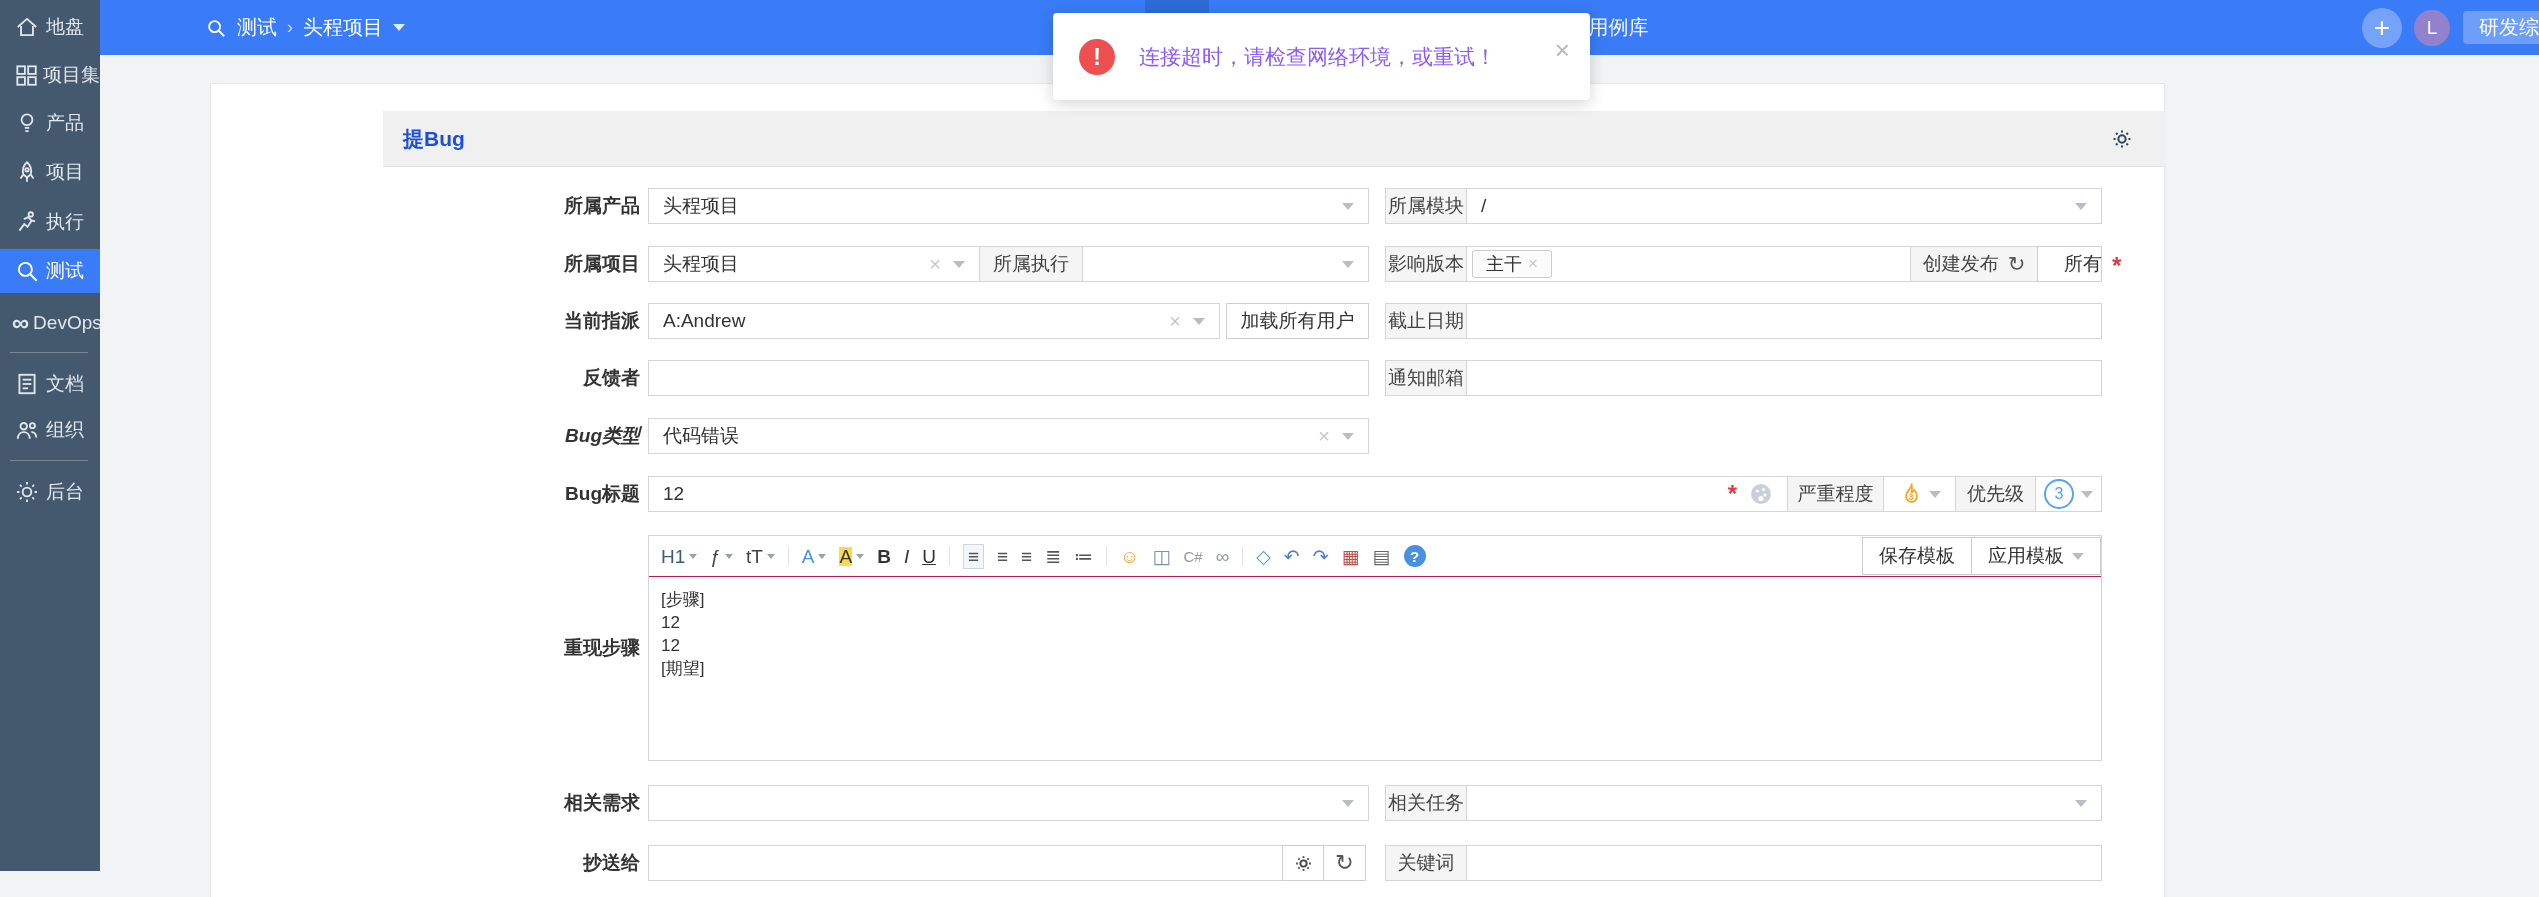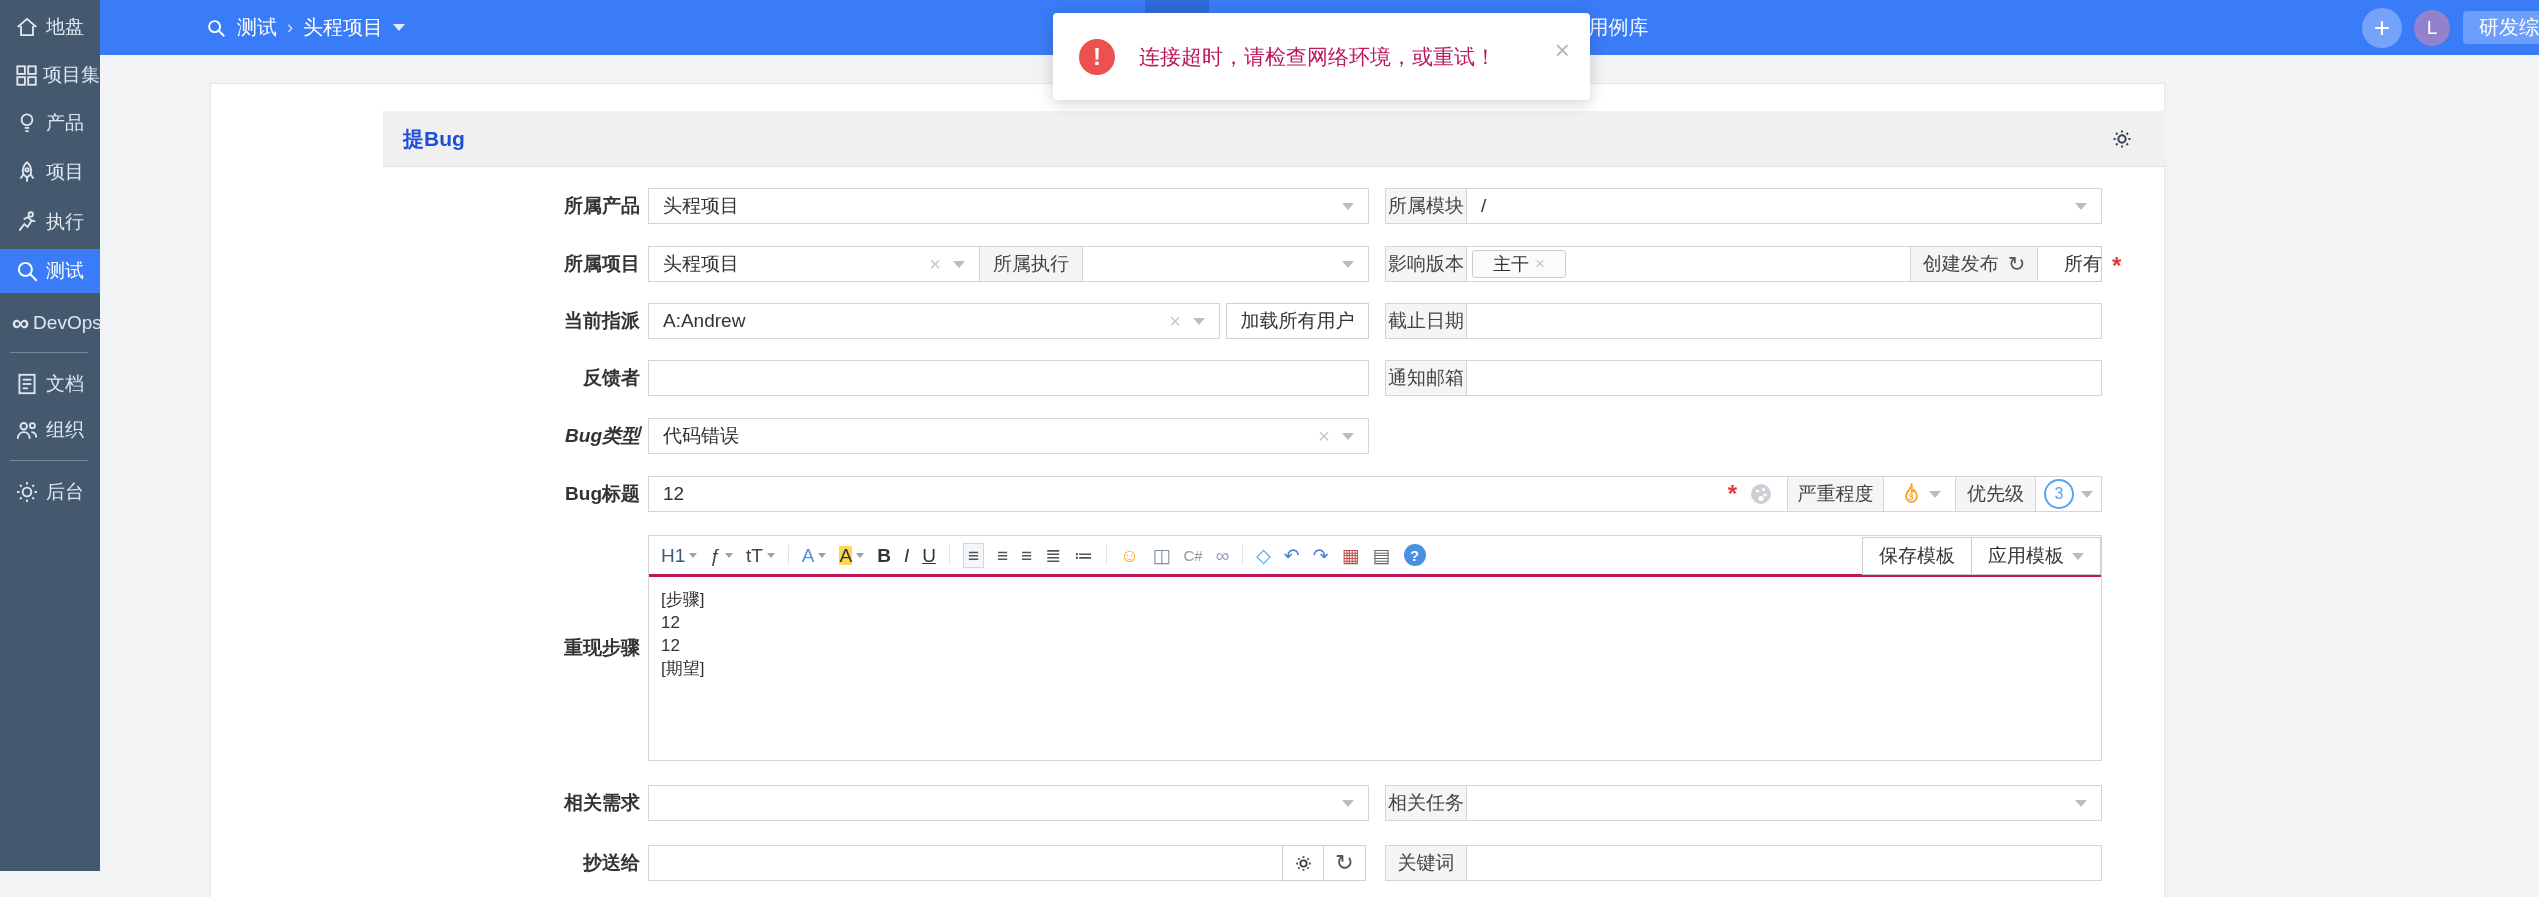--- a/index.html
+++ b/index.html
@@ -25,44 +25,44 @@
   #topmenu .mi{padding:0 14px;height:55px;display:flex;align-items:center;cursor:pointer;white-space:nowrap;}
   #topmenu .mi.active{background:#2f6cd8;}
   #topmenu .msep{width:1px;height:18px;background:rgba(255,255,255,.45);margin:0 8px;}
   #tr-plus{left:2262px;top:8px;width:40px;height:40px;border-radius:50%;background:rgba(255,255,255,.30);color:#fff;font-size:28px;display:flex;align-items:center;justify-content:center;cursor:pointer;}
   #tr-avatar{left:2314px;top:10px;width:36px;height:36px;border-radius:50%;background:#9282cd;color:#fff;font-size:19px;display:flex;align-items:center;justify-content:center;cursor:pointer;}
   #tr-bench{left:2363px;top:11px;height:33px;padding:0 16px;border-radius:4px;background:rgba(255,255,255,.26);color:#fff;font-size:20px;display:flex;align-items:center;cursor:pointer;white-space:nowrap;}
 
   
   #toast{left:1053px;top:13px;width:537px;height:87px;background:#fff;border-radius:4px;box-shadow:0 3px 16px rgba(0,0,0,.18);z-index:50;display:flex;align-items:center;padding:0 26px;}
   #toast .t-ico{width:36px;height:36px;border-radius:50%;background:#ee4f4f;color:#fff;font-size:24px;font-weight:bold;display:flex;align-items:center;justify-content:center;flex:0 0 36px;}
-  #toast .t-msg{margin-left:24px;font-size:21px;color:#be185d;white-space:nowrap;}
+  #toast .t-msg{margin-left:24px;font-size:21px;color:#8b5cf6;white-space:nowrap;}
   #toast .t-x{position:absolute;right:20px;top:24px;font-size:26px;color:#b8b8b8;cursor:pointer;line-height:1;}
 
   
   #card{left:210px;top:83px;width:1955px;height:814px;background:#fff;border:1px solid #e7e7e7;border-bottom:none;}
   #phead{left:382px;top:110px;width:1783px;height:56px;background:#f0f0f0;border-bottom:1px solid #e4e4e4;display:flex;align-items:center;}
   #phead .p-title{margin-left:20px;font-size:21px;font-weight:bold;color:#1d4ed8;}
 
   
   .lbl{position:absolute;left:420px;width:220px;height:36px;display:flex;align-items:center;justify-content:flex-end;font-size:19px;font-weight:bold;color:#333;white-space:nowrap;box-sizing:border-box;}
   .inp,.sel{position:absolute;background:#fff;border:1px solid #d5d5d5;display:flex;align-items:center;padding:0 14px;font-size:19px;color:#333;height:36px;box-sizing:border-box;}
   .sel{cursor:pointer;}
   .addon{position:absolute;background:#f5f5f5;border:1px solid #d5d5d5;display:flex;align-items:center;justify-content:center;font-size:19px;color:#444;height:36px;box-sizing:border-box;white-space:nowrap;}
   .btnw{position:absolute;background:#fff;border:1px solid #d0d0d0;display:flex;align-items:center;justify-content:center;font-size:19px;color:#333;height:36px;box-sizing:border-box;cursor:pointer;white-space:nowrap;}
   .caret{width:0;height:0;border-left:6px solid transparent;border-right:6px solid transparent;border-top:7px solid #b9bdc4;margin-left:auto;flex:0 0 auto;}
   .clrx{margin-left:auto;margin-right:12px;color:#c3c7cd;font-size:20px;cursor:pointer;line-height:1;}
   .star{position:absolute;color:#e5353f;font-size:24px;font-weight:bold;}
-  .tag{display:flex;align-items:center;border:1px solid #ccc;border-radius:3px;background:#fbfbfb;height:26px;padding:0 20px;font-size:18px;color:#333;gap:6px;}
+  .tag{display:flex;align-items:center;border:1px solid #ccc;border-radius:3px;background:#fbfbfb;height:26px;padding:0 13px;font-size:18px;color:#333;gap:6px;}
   .tag .tx{color:#c3c7cd;font-size:17px;cursor:pointer;}
   .mini-pri{width:26px;height:26px;border:2px solid #57a3f3;border-radius:50%;color:#57a3f3;font-size:16px;display:flex;align-items:center;justify-content:center;}
 
   
   #editor{left:648px;top:535px;width:1454px;height:226px;border:1px solid #d5d5d5;background:#fff;}
-  #edt-toolbar{position:absolute;left:0;top:0;width:100%;height:41px;border-bottom:3px solid #be185d;display:flex;align-items:center;padding:0 12px;gap:13px;box-sizing:border-box;}
+  #edt-toolbar{position:absolute;left:0;top:0;width:100%;height:41px;border-bottom:1px solid #be185d;display:flex;align-items:center;padding:0 12px;gap:13px;box-sizing:border-box;}
   .tb-btn{display:flex;align-items:center;font-size:19px;color:#555;cursor:pointer;line-height:1;}
   .tb-btn .g{font-style:normal;}
   .tb-btn.boxed{border:1px solid #cfd6de;background:#f4f7fa;padding:2px 4px;}
   .tb-btn.round .g{width:22px;height:22px;border-radius:50%;display:flex;align-items:center;justify-content:center;font-size:15px;font-weight:bold;}
   .tb-caret{width:0;height:0;border-left:4px solid transparent;border-right:4px solid transparent;border-top:5px solid #9aa2ab;margin-left:4px;}
   .tb-div{width:1px;height:20px;background:#e2e2e2;}
   #tpl-group{position:absolute;right:0px;top:1px;height:38px;display:flex;z-index:2;}
   #tpl-group .tpl{background:#fff;border:1px solid #ccc;display:flex;align-items:center;padding:0 16px;font-size:19px;color:#333;cursor:pointer;gap:8px;}
   #tpl-group .tpl+.tpl{margin-left:-1px;}
   #edt-body{position:absolute;left:0;top:42px;right:0;bottom:0;padding:10px 12px;font-size:17px;line-height:23px;color:#333;}

